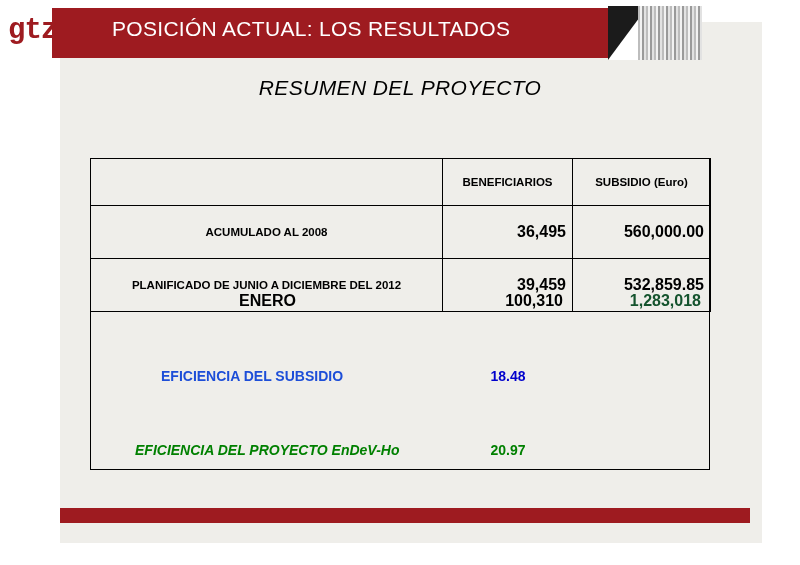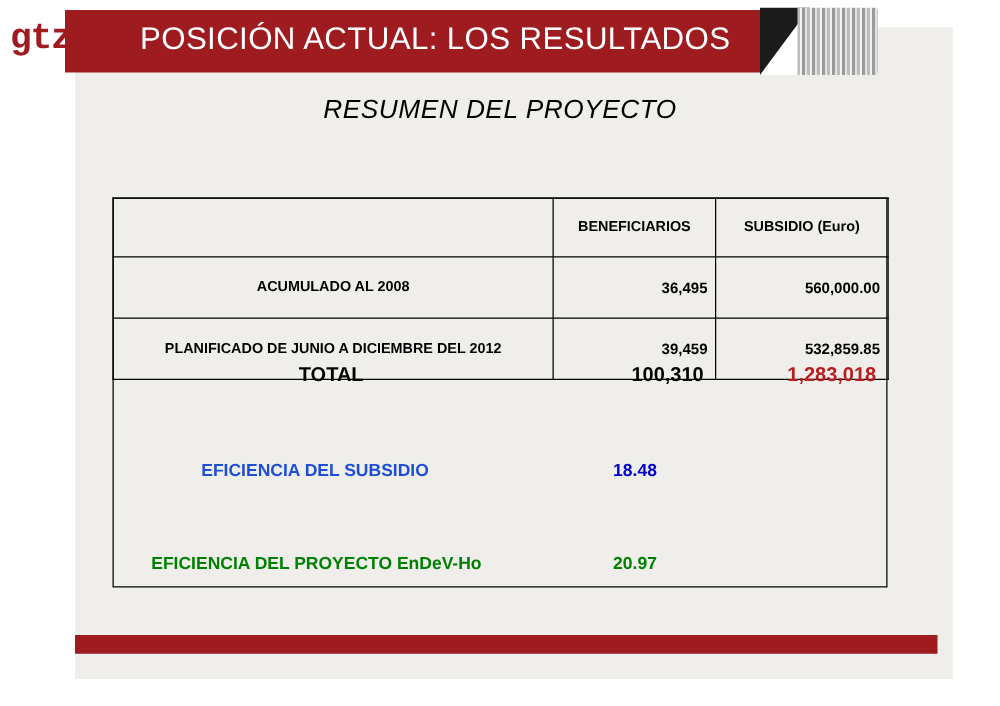--- a/index.html
+++ b/index.html
@@ -70,21 +70,21 @@
     font-size: 29px;
     font-weight: bold;
     letter-spacing: -1px;
     line-height: 34px;
   }
   .header-title {
     position: absolute;
     left: 60px;
     top: 9px;
     color: #ffffff;
-    font-size: 25px;
+    font-size: 21px;
     font-weight: normal;
     letter-spacing: 0.3px;
     white-space: nowrap;
   }
   
   .topright-img {
     position: absolute;
     left: 608px;
     top: 6px;
     width: 94px;
@@ -159,21 +159,21 @@
     font-size: 11.5px;
   }
   .row-label {
     text-align: center;
     font-weight: bold;
     font-size: 11.5px;
   }
   .num {
     text-align: right;
     font-weight: bold;
-    font-size: 12px;
+    font-size: 16px;
     padding-right: 10px;
   }
   
   .open-area {
     position: absolute;
     left: 91px;
     top: 270px;
     width: 618px;
     height: 199px;
   }
@@ -207,21 +207,21 @@
   .total-sub {
     position: absolute;
     left: 482px;
     top: 0;
     width: 136px;
     text-align: right;
     padding-right: 8px;
     box-sizing: border-box;
     font-size: 16px;
     font-weight: bold;
-    color: #b91c1c;
+    color: #14532d;
   }
   .eff-sub-label {
     position: absolute;
     left: 70px;
     top: 98px;
     font-size: 14px;
     font-weight: bold;
     color: #1d4ed8;
   }
   .eff-sub-value {
@@ -229,25 +229,26 @@
     left: 352px;
     top: 98px;
     width: 130px;
     text-align: center;
     font-size: 14px;
     font-weight: bold;
     color: #0000cc;
   }
   .eff-proj-label {
     position: absolute;
-    left: 30px;
+    left: 44px;
     top: 172px;
     font-size: 14px;
     font-weight: bold;
     color: #008000;
+    font-style: italic;
   }
   .eff-proj-value {
     position: absolute;
     left: 352px;
     top: 172px;
     width: 130px;
     text-align: center;
     font-size: 14px;
     font-weight: bold;
     color: #008000;
@@ -308,21 +309,21 @@
       <tr>
         <td class="row-label">PLANIFICADO DE JUNIO A DICIEMBRE DEL 2012</td>
         <td class="num">39,459</td>
         <td class="num">532,859.85</td>
       </tr>
     </tbody>
   </table>
 
   <div class="open-area">
     <div class="total-row">
-      <div class="total-label">TOTAL</div>
+      <div class="total-label">ENERO</div>
       <div class="total-ben">100,310</div>
       <div class="total-sub">1,283,018</div>
     </div>
 
     <div class="eff-sub-label">EFICIENCIA DEL SUBSIDIO</div>
     <div class="eff-sub-value">18.48</div>
 
     <div class="eff-proj-label">EFICIENCIA DEL PROYECTO EnDeV-Ho</div>
     <div class="eff-proj-value">20.97</div>
   </div>

